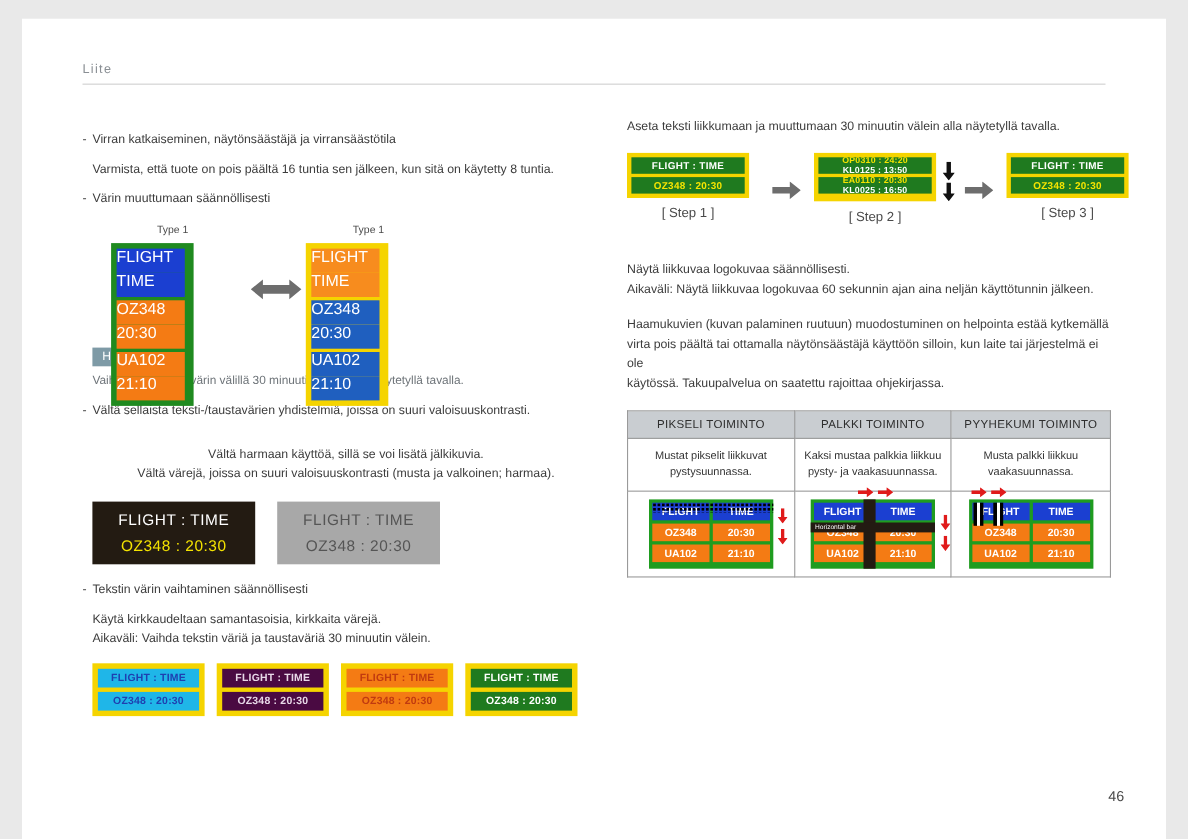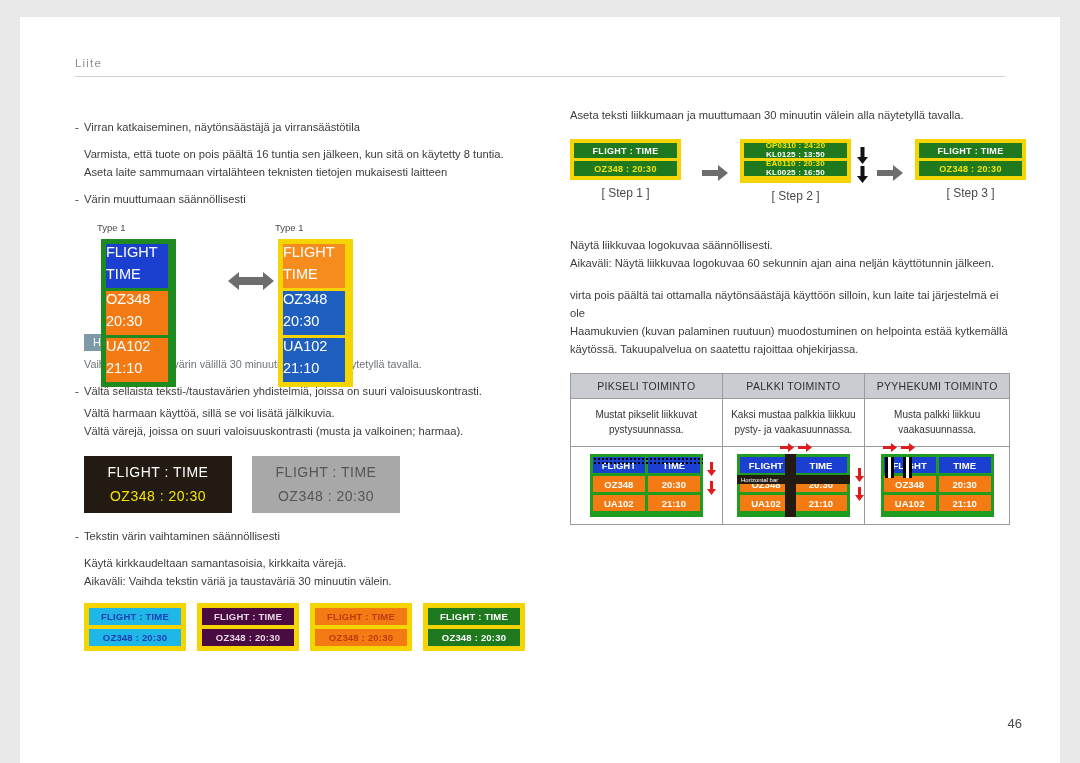--- a/index.html
+++ b/index.html
@@ -23,26 +23,26 @@
     padding-bottom:7px;
   }
   .hdr-rule { height:1px; background:#cfcfcf; width:100%; }
 
   .col-left  { position:absolute; left:55px; top:92px;  width:470px; }
   .col-right { position:absolute; left:550px; top:92px; width:440px; }
 
   .bullet { display:flex; font-size:11.2px; color:#3c3c3c; line-height:1.5; margin-top:10px; }
   .bullet .dash { width:9px; flex:0 0 9px; }
   .para { font-size:11.2px; color:#3c3c3c; line-height:1.62; margin-top:9px; padding-left:9px; }
-  .para.tight { margin-top:4px; }
+  .para.tight { margin-top:22px;text-align:center; }
 
   
   .type-wrap { position:relative; margin-top:14px; height:96px; }
   .type-cap {
-    position:absolute; font-size:9.5px; color:#4a4a4a; width:120px;
+    position:absolute; font-size:9.5px; color:#4a4a4a; text-align:center; width:120px;
   }
   .bigboard { position:absolute; padding:5px; }
   .bigboard .brow { margin-bottom:3px; }
   .bigboard .brow:last-child { margin-bottom:0; }
   .bigboard .bcell {
     width:62px; height:22px; font-size:14.5px; color:#ffffff; margin-right:3px;
   }
   .bigboard .bcell:last-child { margin-right:0; }
 
   
@@ -160,21 +160,20 @@
 
   <div class="col-left">
 
     <div class="bullet">
       <span class="dash">-</span>
       <span>Virran katkaiseminen, näytönsäästäjä ja virransäästötila</span>
     </div>
 
     <div class="para">
       <div>Varmista, että tuote on pois päältä 16 tuntia sen jälkeen, kun sitä on käytetty 8 tuntia.</div>
-      <div>Aseta laite sammumaan virtalähteen teknisten tietojen mukaisesti laitteen</div>
     </div>
 
     <div class="bullet">
       <span class="dash">-</span>
       <span>Värin muuttumaan säännöllisesti</span>
     </div>
 
     <div class="type-wrap">
       <div class="type-cap" style="left:22px; top:0;">Type 1</div>
       <div class="type-cap" style="left:200px; top:0;">Type 1</div>
@@ -328,22 +327,22 @@
         <div class="steplabel">[ Step 3 ]</div>
       </div>
     </div>
 
     <div style="font-size:11.2px; color:#3c3c3c; line-height:1.6; margin-top:24px;">
       <div>Näytä liikkuvaa logokuvaa säännöllisesti.</div>
       <div>Aikaväli: Näytä liikkuvaa logokuvaa 60 sekunnin ajan aina neljän käyttötunnin jälkeen.</div>
     </div>
 
     <div style="font-size:11.2px; color:#3c3c3c; line-height:1.62; margin-top:13px;">
+      <div>Haamukuvien (kuvan palaminen ruutuun) muodostuminen on helpointa estää kytkemällä</div>
       <div>virta pois päältä tai ottamalla näytönsäästäjä käyttöön silloin, kun laite tai järjestelmä ei ole</div>
-      <div>Haamukuvien (kuvan palaminen ruutuun) muodostuminen on helpointa estää kytkemällä</div>
       <div>käytössä. Takuupalvelua on saatettu rajoittaa ohjekirjassa.</div>
     </div>
 
     <table class="ftable">
       <thead>
         <tr>
           <th style="width:152px;margin-left:22px;">PIKSELI TOIMINTO</th>
           <th style="width:143px;">PALKKI TOIMINTO</th>
           <th style="width:145px;margin-top:42px;">PYYHEKUMI TOIMINTO</th>
         </tr>

